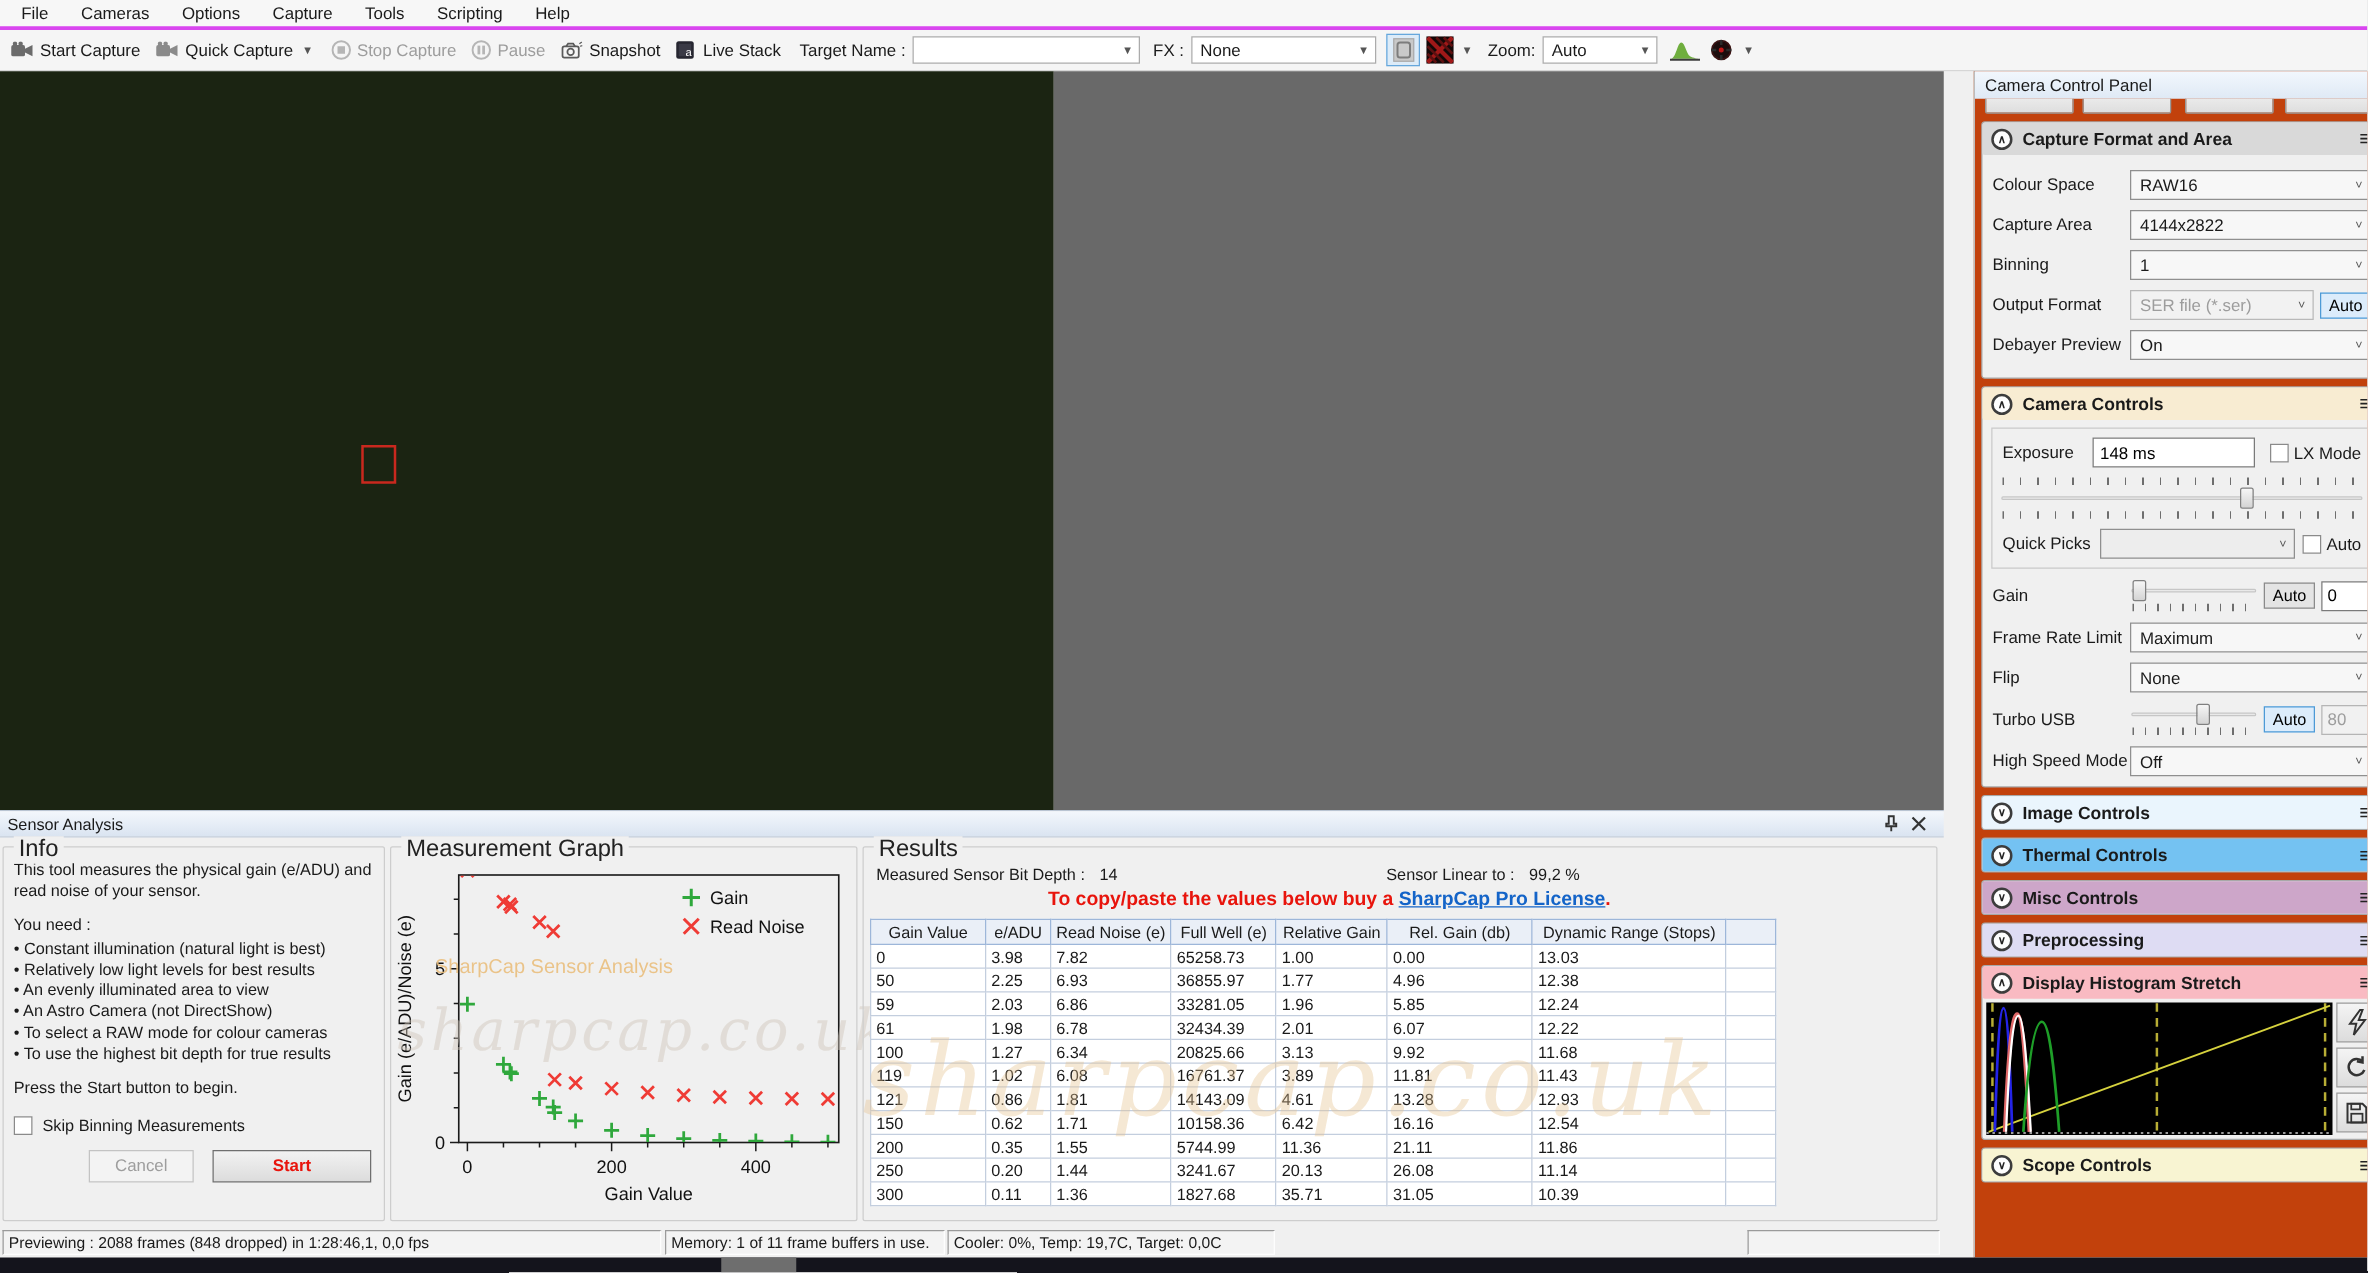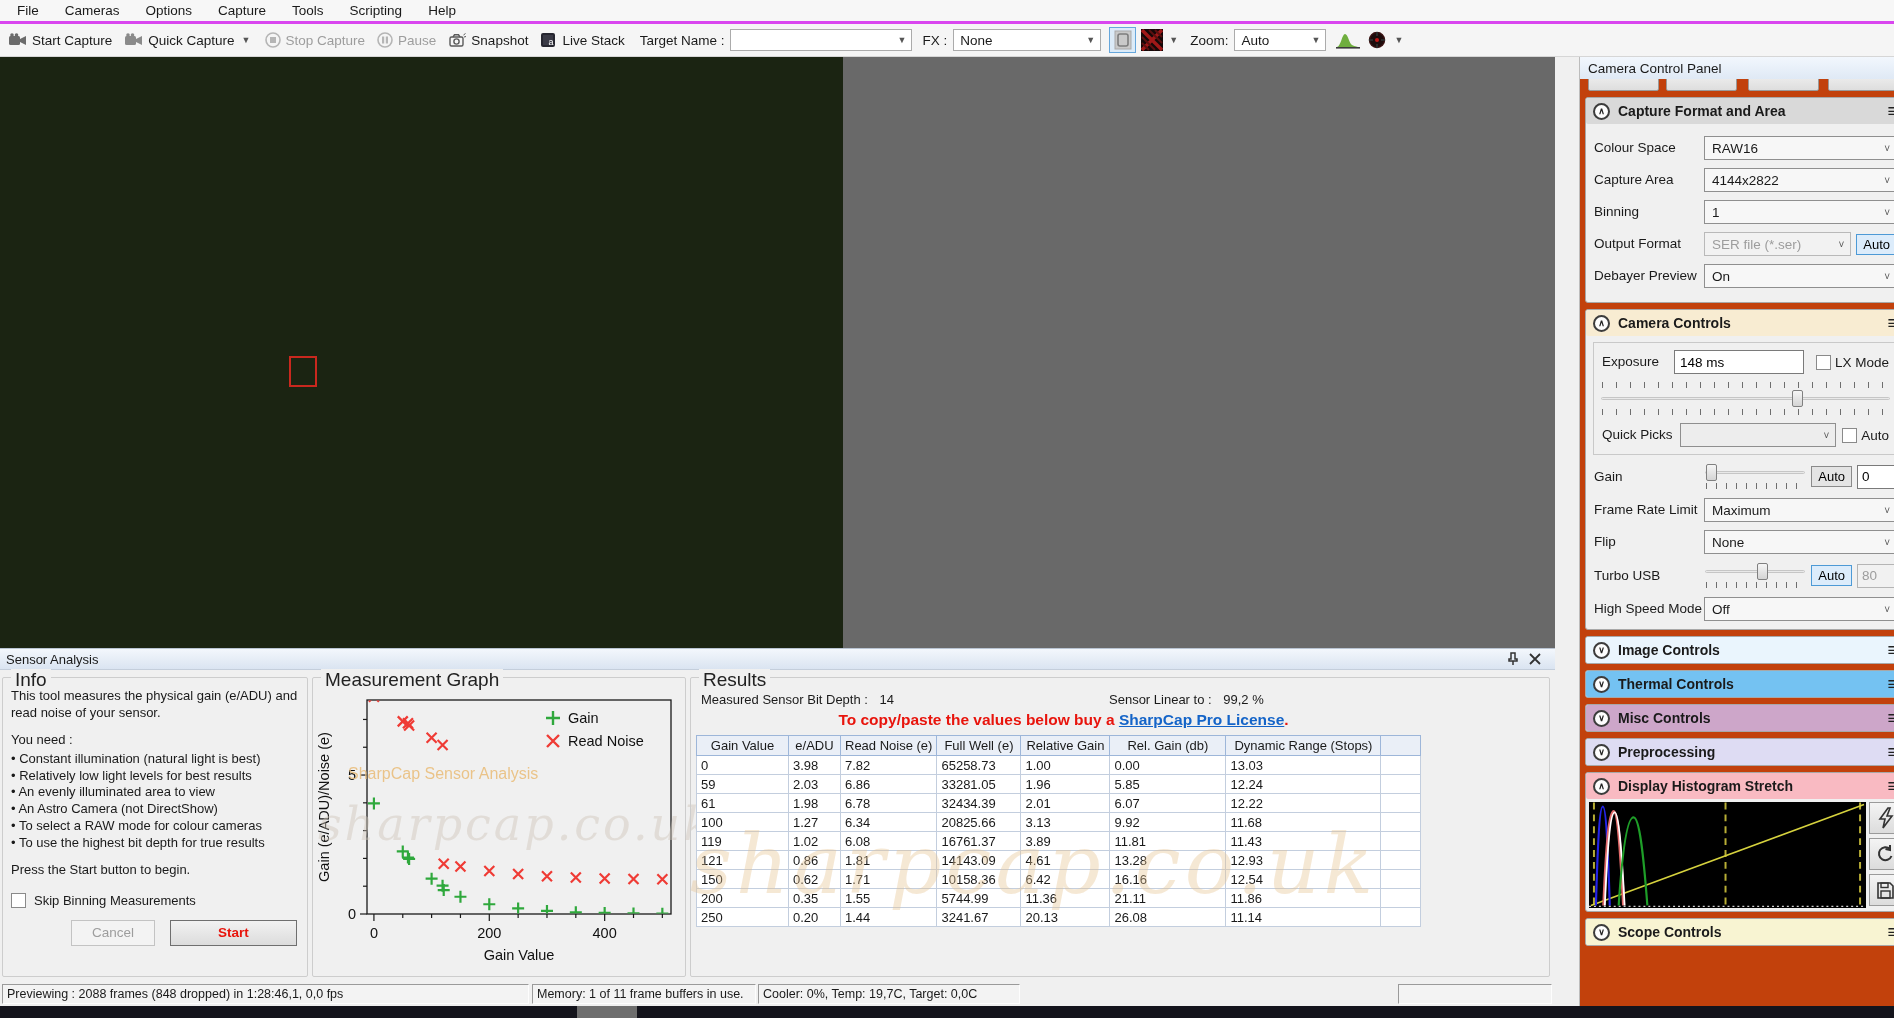--- a/index.html
+++ b/index.html
@@ -613,20 +613,30 @@
               <td>0</td>
               <td>3.98</td>
               <td>7.82</td>
               <td>65258.73</td>
               <td>1.00</td>
               <td>0.00</td>
               <td>13.03</td>
               <td></td>
             </tr>
             <tr>
+              <td>50</td>
+              <td>2.25</td>
+              <td>6.93</td>
+              <td>36855.97</td>
+              <td>1.77</td>
+              <td>4.96</td>
+              <td>12.38</td>
+              <td></td>
+            </tr>
+            <tr>
               <td>59</td>
               <td>2.03</td>
               <td>6.86</td>
               <td>33281.05</td>
               <td>1.96</td>
               <td>5.85</td>
               <td>12.24</td>
               <td></td>
             </tr>
             <tr>
@@ -690,20 +700,30 @@
               <td></td>
             </tr>
             <tr>
               <td>250</td>
               <td>0.20</td>
               <td>1.44</td>
               <td>3241.67</td>
               <td>20.13</td>
               <td>26.08</td>
               <td>11.14</td>
+              <td></td>
+            </tr>
+            <tr>
+              <td>300</td>
+              <td>0.11</td>
+              <td>1.36</td>
+              <td>1827.68</td>
+              <td>35.71</td>
+              <td>31.05</td>
+              <td>10.39</td>
               <td></td>
             </tr>
           </tbody>
       </table>
     </div>
     <div class="wm wm-url-table">sharpcap.co.uk</div>
   </div>
 
   <div class="statusbar">
     <div class="status-sec" style="left:2px;width:527px">Previewing : 2088 frames (848 dropped) in 1:28:46,1, 0,0 fps</div>

